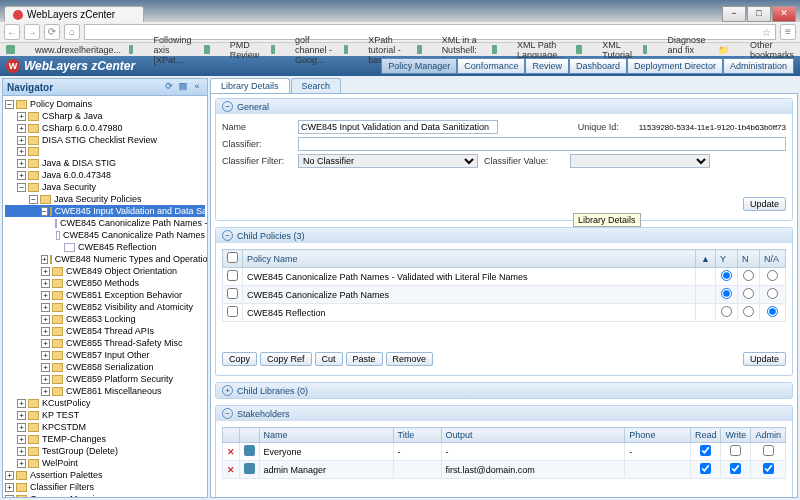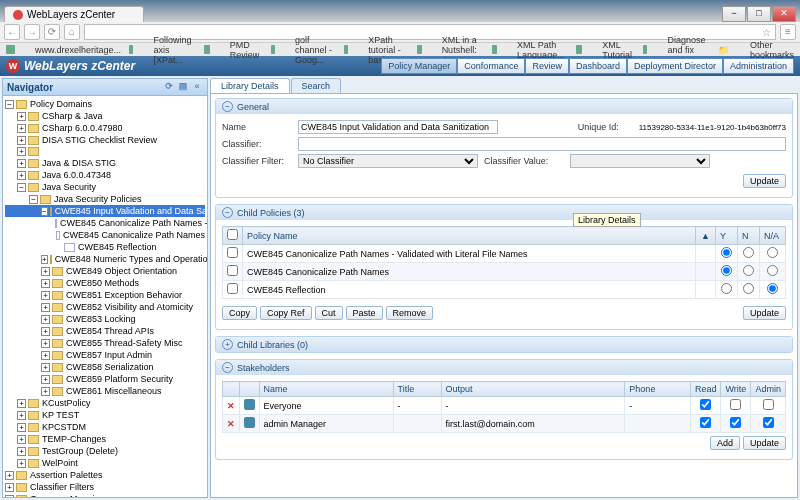--- a/index.html
+++ b/index.html
@@ -51,21 +51,21 @@
 .content { flex: 1; background: #fff; border: 1px solid #99b8d8; border-top: none; padding: 4px; overflow: auto; }
 .section { border: 1px solid #b8d4f0; border-radius: 3px; margin-bottom: 6px; }
 .section-head { background: linear-gradient(#e8f0fa,#d0e0f0); padding: 2px 6px; font-size: 9px; color: #1a4a7a; display: flex; align-items: center; }
 .collapse-btn { width: 11px; height: 11px; border: 1px solid #5a8abf; border-radius: 50%; font-size: 8px; text-align: center; line-height: 9px; margin-right: 4px; cursor: pointer; }
 .section-body { padding: 6px; font-size: 9px; }
 
 .form-row { display: flex; align-items: center; margin-bottom: 3px; gap: 6px; }
 .form-label { width: 70px; color: #333; }
 .form-input { flex: 1; height: 14px; border: 1px solid #abc; padding: 0 2px; font-size: 9px; }
 .form-select { height: 14px; border: 1px solid #abc; font-size: 9px; }
-.btn { background: linear-gradient(#fff,#e0e8f0); border: 1px solid #99b8d8; padding: 1px 6px; font-size: 9px; cursor: pointer; border-radius: 2px; }
+.btn { background: linear-gradient(#fff,#e0e8f0); border: 1px solid #99b8d8; padding: 1px 6px; font-size: 9px; cursor: pointer; border-radius: 2px; margin-top: 23px; }
 .btn-row { display: flex; gap: 3px; justify-content: flex-end; padding: 3px 0; }
 .btn-row.left { justify-content: flex-start; }
 
 .grid { width: 100%; border-collapse: collapse; font-size: 9px; }
 .grid th { background: linear-gradient(#f0f4fa,#d8e4f0); border: 1px solid #b8ccdf; padding: 2px 4px; text-align: left; color: #1a4a7a; font-weight: normal; }
 .grid td { border: 1px solid #e0e8f0; padding: 2px 4px; }
 .grid tr:nth-child(even) td { background: #f4f8fc; }
 .chk { width: 11px; height: 11px; }
 .radio { width: 11px; height: 11px; }
 .del-x { color: #c33; font-weight: bold; cursor: pointer; }
@@ -268,21 +268,21 @@
             <span>CWE854 Thread APIs</span>
           </div>
           <div class="tree-node ind-3">
             <span class="tree-toggle">+</span>
             <span class="tree-icon folder-icon"></span>
             <span>CWE855 Thread-Safety Misc</span>
           </div>
           <div class="tree-node ind-3">
             <span class="tree-toggle">+</span>
             <span class="tree-icon folder-icon"></span>
-            <span>CWE857 Input Admin</span>
+            <span>CWE857 Input Other</span>
           </div>
           <div class="tree-node ind-3">
             <span class="tree-toggle">+</span>
             <span class="tree-icon folder-icon"></span>
             <span>CWE858 Serialization</span>
           </div>
           <div class="tree-node ind-3">
             <span class="tree-toggle">+</span>
             <span class="tree-icon folder-icon"></span>
             <span>CWE859 Platform Security</span>

